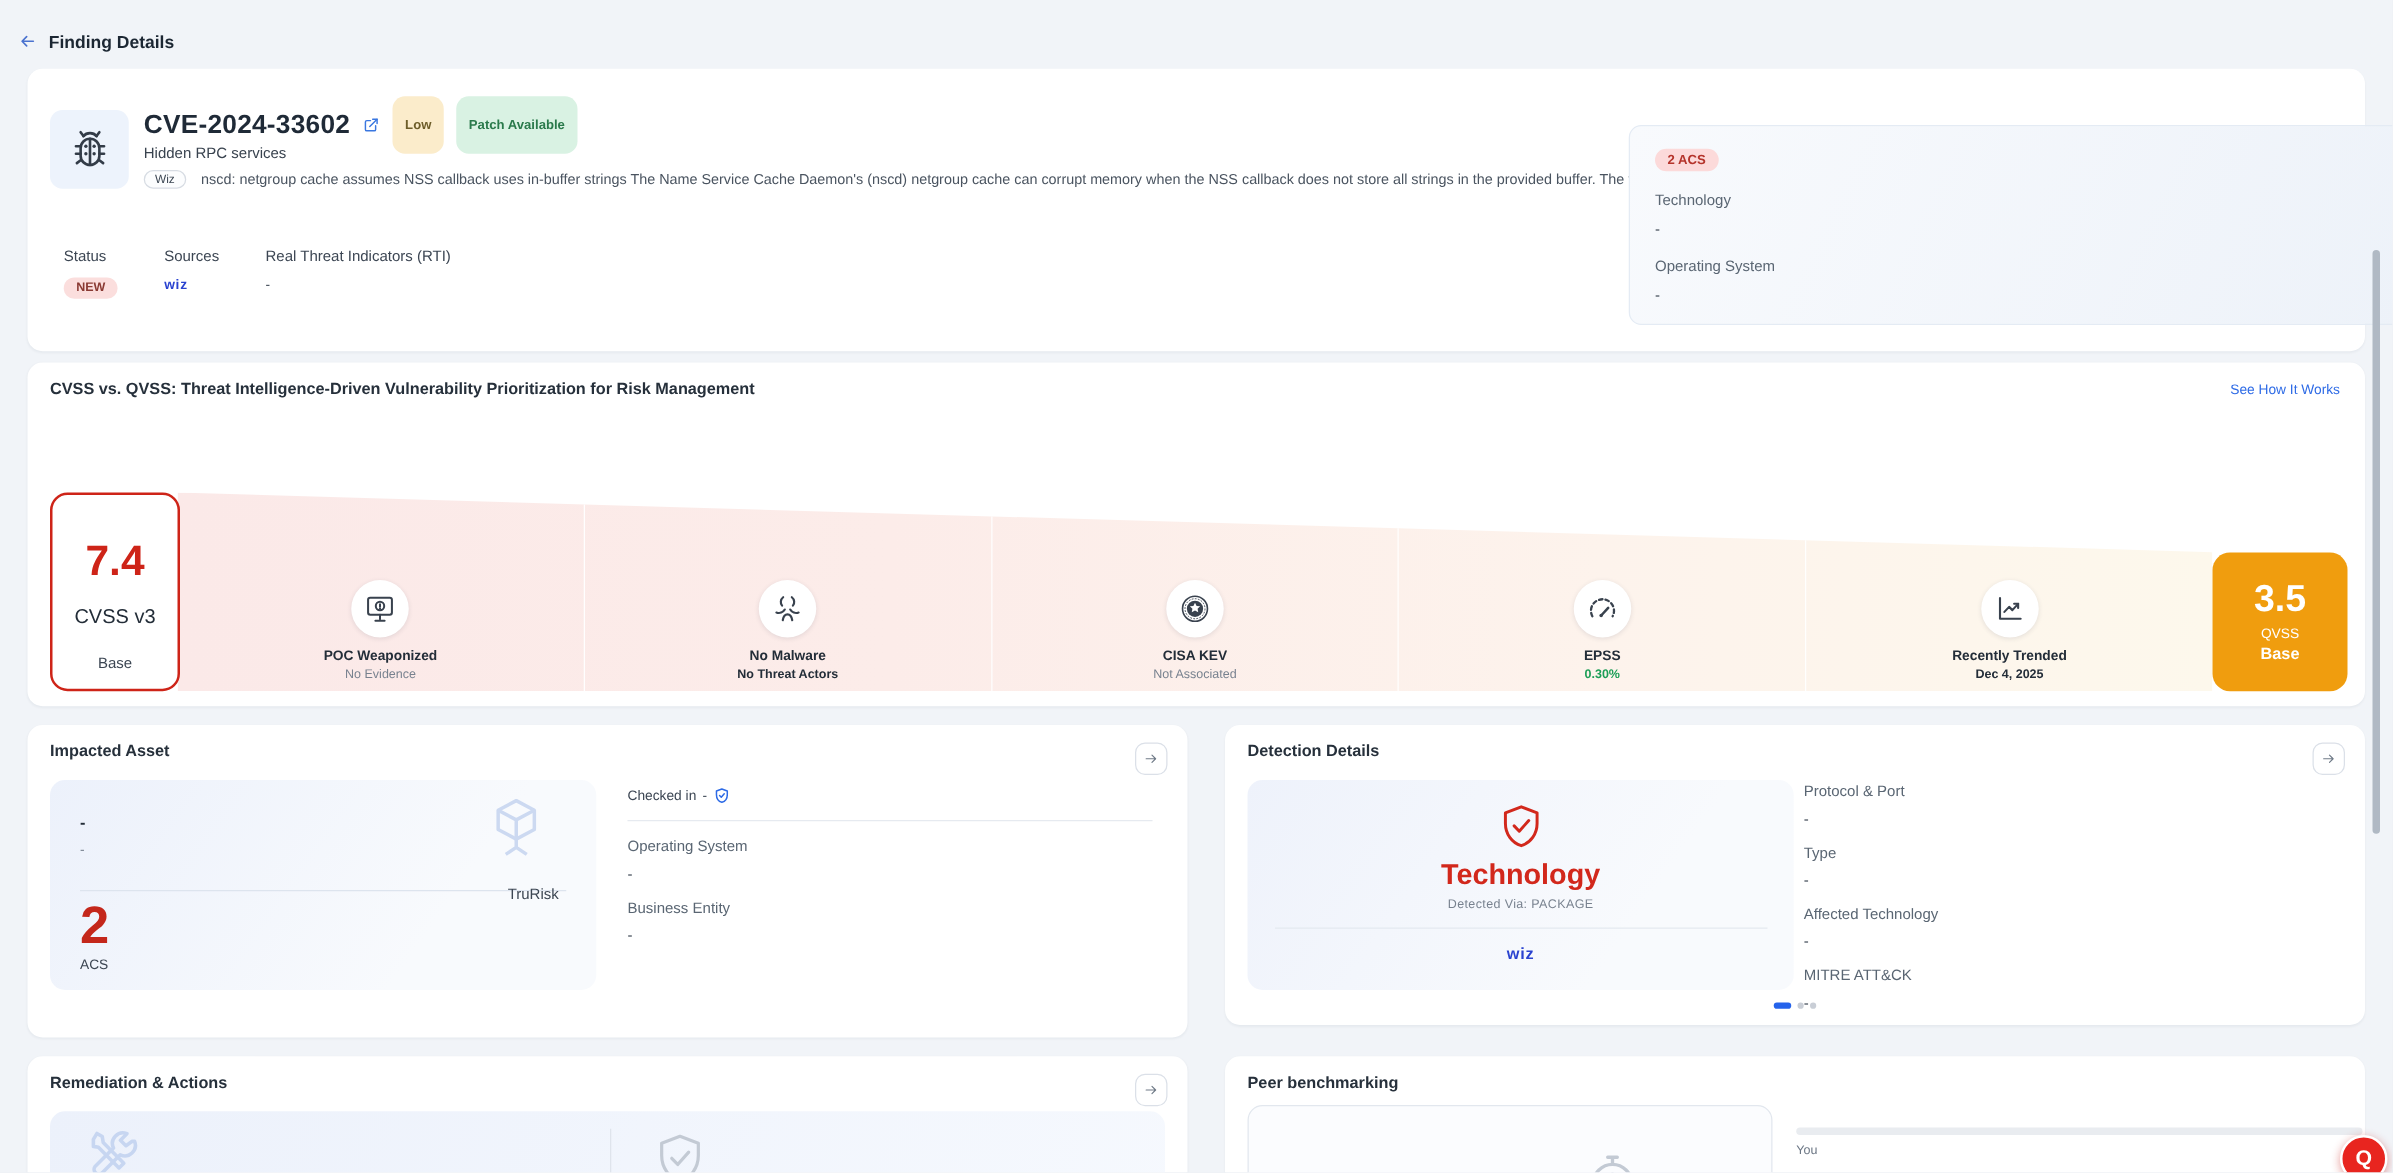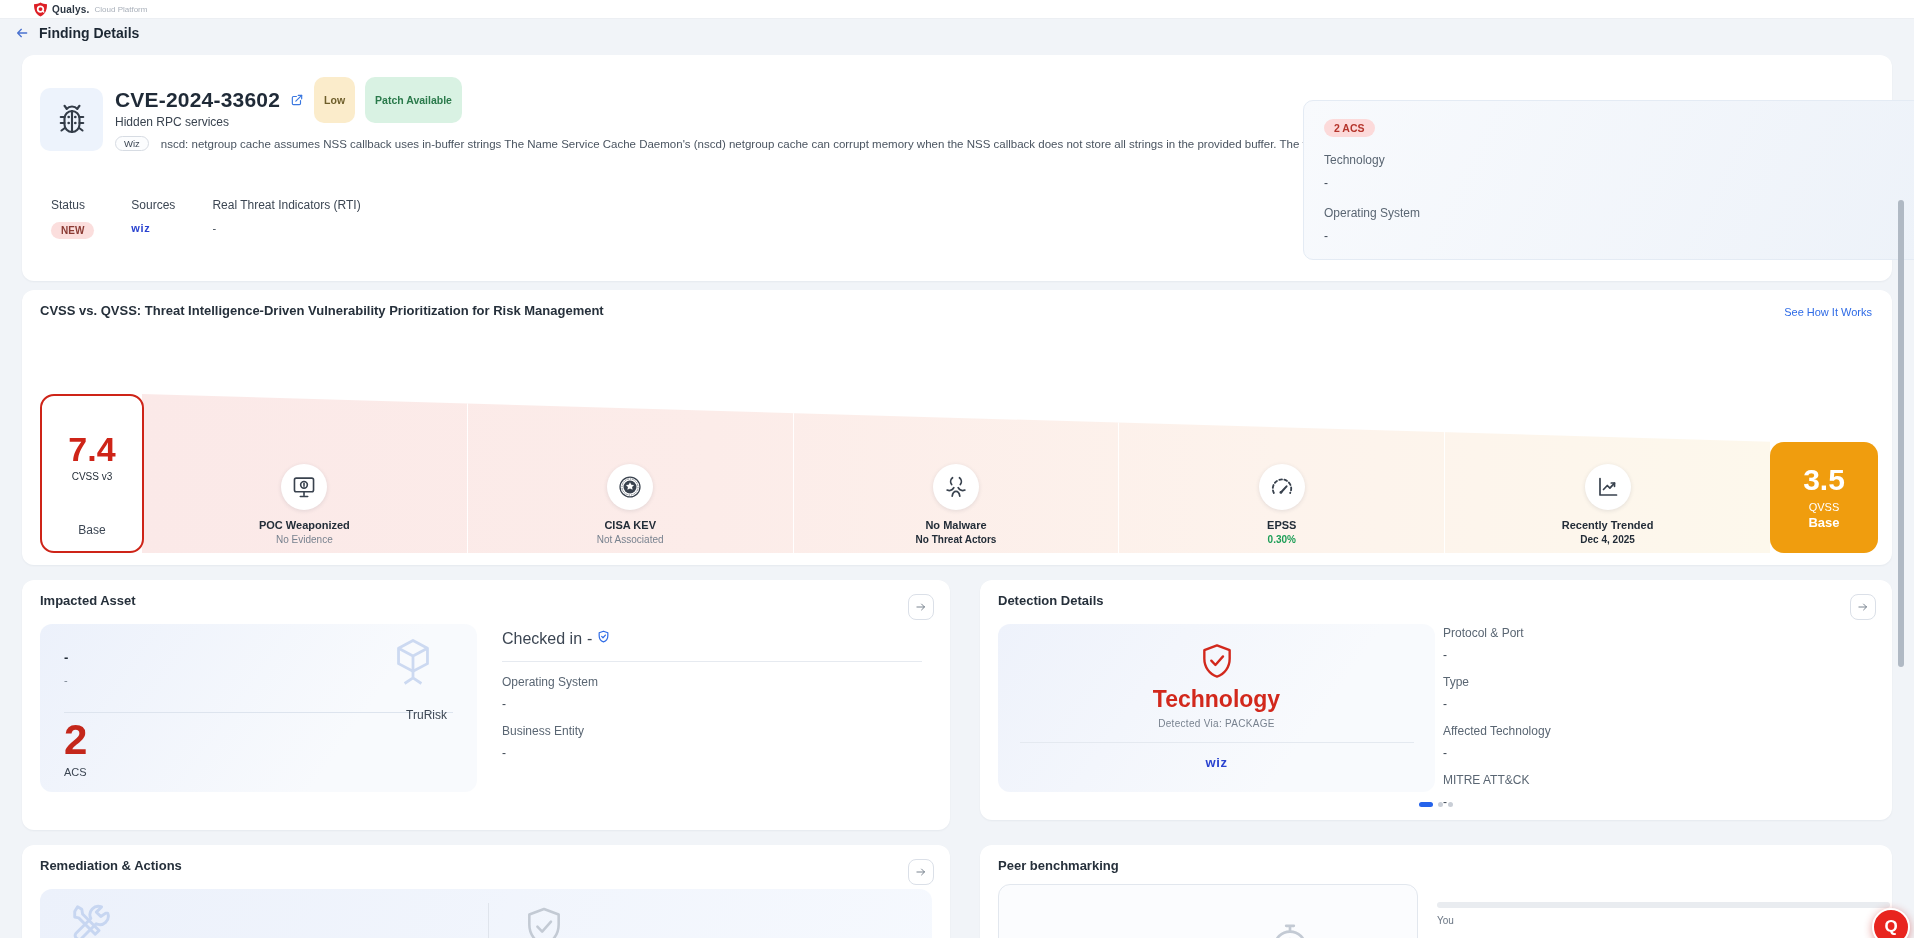--- a/index.html
+++ b/index.html
@@ -51,21 +51,21 @@
 .panel-value{font-size:12px;color:#3c4653;margin-top:9px}
 
 
 .section-title{position:absolute;left:18px;top:13px;font-size:13px;font-weight:600;color:#26303b}
 .how-link{position:absolute;right:20px;top:16px;font-size:11px;color:var(--link-blue,#2e6be6);cursor:pointer}
 .arrow-btn{position:absolute;top:14px;right:16px;width:26px;height:26px;border:1px solid #dbe0e8;border-radius:8px;display:flex;align-items:center;justify-content:center;color:#707b88;cursor:pointer;background:#fff}
 
 
 .cvss-box{position:absolute;left:18px;top:104px;width:104px;height:159px;background:#fff;border:2px solid var(--cvss-red,#ce2418);border-radius:14px;z-index:2;display:flex;flex-direction:column;align-items:center;padding-top:36px}
 .cvss-score{font-size:34px;font-weight:700;color:var(--cvss-red,#ce2418);line-height:1}
-.cvss-label{font-size:10px;color:#232d38;margin-top:5px}
+.cvss-label{font-size:16px;color:#232d38;margin-top:19px}
 .cvss-base{font-size:12px;color:#3c4653;margin-top:auto;margin-bottom:14px}
 .band{position:absolute;left:120px;top:104px;width:1628px;height:159px;display:flex;background:linear-gradient(90deg,#fbe9e8,#fcece9 35%,#fdf3ec 70%,#fdf8ec);clip-path:polygon(0 0,100% 30%,100% 100%,0 100%)}
 .cell{flex:1;display:flex;flex-direction:column;align-items:center;justify-content:flex-end;padding-bottom:8px}
 .cell+.cell{border-left:1px solid rgba(255,255,255,.95)}
 .icon-circle{width:46px;height:46px;border-radius:50%;background:#fff;box-shadow:0 1px 4px rgba(40,50,70,.12);display:flex;align-items:center;justify-content:center;color:#39424e;margin-bottom:9px}
 .cell-label{font-size:11px;font-weight:700;color:#232d38}
 .cell-sub{font-size:10px;color:#78828f;margin-top:3px}
 .cell-sub.green{color:var(--epss-green,#1d9e57);font-weight:700}
 .cell-sub.dark{color:#232d38;font-weight:700}
 .qvss-box{position:absolute;left:1748px;top:152px;width:108px;height:111px;background:var(--qvss-orange,#f09d0e);border-radius:14px;z-index:2;display:flex;flex-direction:column;align-items:center;justify-content:center;color:#fff}
@@ -76,21 +76,21 @@
 
 .inner-blue{position:absolute;left:18px;top:44px;width:437px;height:168px;border-radius:12px;background:linear-gradient(125deg,#ecf1fb 0%,#f8fafd 70%);overflow:hidden}
 .ia-dash1{position:absolute;left:24px;top:26px;font-size:13px;font-weight:700;color:#232d38}
 .ia-dash2{position:absolute;left:24px;top:50px;font-size:11px;color:#78828f}
 .cube{position:absolute;right:36px;top:10px;color:#ccd9f1}
 .ia-div{position:absolute;left:24px;top:88px;width:389px;height:1px;background:#dde4ee}
 .ia-2{position:absolute;left:24px;top:95px;font-size:42px;font-weight:700;color:#c4271b;line-height:1}
 .ia-acs{position:absolute;left:24px;top:142px;font-size:11px;color:#3c4653}
 .ia-trurisk{position:absolute;right:30px;top:84px;font-size:12px;color:#3c4653}
 .ia-right{position:absolute;left:480px;top:50px;width:420px}
-.ia-checked{display:flex;gap:5px;font-size:16px;color:#3c4653}
+.ia-checked{display:flex;align-items:center;gap:5px;font-size:11px;color:#3c4653}
 .ia-rdiv{margin-top:13px;height:1px;background:#e6eaf0;width:100%}
 .field-label{font-size:12px;color:#5a6673;margin-top:13px}
 .field-value{font-size:12px;color:#3c4653;margin-top:8px}
 
 
 .dd-inner{position:absolute;left:18px;top:44px;width:437px;height:168px;border-radius:12px;background:linear-gradient(125deg,#eef2fb 0%,#f8fafd 70%);display:flex;flex-direction:column;align-items:center}
 .dd-shield{margin-top:18px;color:#d2281c}
 .dd-status{font-size:23px;font-weight:600;color:#d2281c;margin-top:6px}
 .dd-via{font-size:10px;color:#78828f;margin-top:5px;letter-spacing:.3px}
 .dd-div{width:394px;height:1px;background:#e4e9f0;margin-top:13px}
@@ -115,28 +115,20 @@
 
 
 .qbtn{position:absolute;left:1872px;top:908px;width:38px;height:38px;border-radius:50%;background:var(--qualys-red,#e8251f);color:#fff;font-weight:700;font-size:17px;display:flex;align-items:center;justify-content:center;box-shadow:0 2px 8px rgba(200,30,25,.45);cursor:pointer;z-index:20;border:2px solid #fff}
 .scrollbar{position:absolute;left:1898px;top:200px;width:6px;height:467px;background:#b0b9c4;border-radius:3px;cursor:pointer}
 </style>
 </head>
 <body>
 
 <div class="root">
 
-  <div class="topbar">
-    <svg width="13" height="15" viewBox="0 0 24 26">
-      <path d="M12 0C8.6 2.3 4.8 3.1 0 3.1c0 10.3 2.4 17.6 12 22.9 9.6-5.3 12-12.6 12-22.9C19.2 3.1 15.4 2.3 12 0z" fill="#dd1f26"></path>
-      <path d="M12 5.5a6.8 6.8 0 100 13.6c1.6 0 3-.5 4.2-1.4l2 1.6 1.5-1.9-1.9-1.5A6.8 6.8 0 0012 5.5zm0 3.2a3.6 3.6 0 110 7.2 3.6 3.6 0 010-7.2z" fill="#fff"></path>
-    </svg>
-    <span class="brand">Qualys.</span>
-    <span class="brand-suffix">Cloud Platform</span>
-  </div>
 
   <div class="page-head">
     <svg class="back" width="16" height="16" viewBox="0 0 24 24" fill="none" stroke="currentColor" stroke-width="2" stroke-linecap="round" stroke-linejoin="round">
         <path d="M19 12H6M11 6.5L5.5 12l5.5 5.5"></path>
       </svg>
     <span class="page-title">Finding Details</span>
   </div>
 
   <section class="card card1">
     <div class="bug-box">
@@ -215,42 +207,42 @@
               <circle cx="12" cy="10" r="3.1"></circle>
               <path d="M12 8.6v1.9M12 11.9v.1"></path>
               <path d="M12 16.4v3.1M8.6 20.8h6.8"></path>
             </svg>
         </div>
         <span class="cell-label">POC Weaponized</span>
         <span class="cell-sub">No Evidence</span>
       </div>
       <div class="cell">
         <div class="icon-circle">
-          <svg width="26" height="26" viewBox="0 0 24 24">
-              <circle cx="12" cy="12" r="9.2" fill="none" stroke="currentColor" stroke-width="1.2"></circle>
-              <circle cx="12" cy="12" r="7.4" fill="none" stroke="currentColor" stroke-width=".7" stroke-dasharray="1.3 1"></circle>
-              <circle cx="12" cy="12" r="6" fill="currentColor"></circle>
-              <path d="M12 7.6l1.2 2.3 2.6.3-1.9 1.8.5 2.6-2.4-1.3-2.4 1.3.5-2.6-1.9-1.8 2.6-.3z" fill="#fff"></path>
-            </svg>
-        </div>
-        <span class="cell-label">CISA KEV</span>
-        <span class="cell-sub">Not Associated</span>
-      </div>
-      <div class="cell">
-        <div class="icon-circle">
           <svg width="26" height="26" viewBox="0 0 24 24" fill="none" stroke="currentColor" stroke-width="1.6" stroke-linecap="round">
               <path d="M8.8 3.5c-2 1.6-2.3 4.3-.8 6.2"></path>
               <path d="M15.2 3.5c2 1.6 2.3 4.3.8 6.2"></path>
               <path d="M3.8 14.8c2.4.9 5-.1 6.2-2.2"></path>
               <path d="M20.2 14.8c-2.4.9-5-.1-6.2-2.2"></path>
               <path d="M8.5 20.5c.4-2.6 1.9-4.4 3.5-4.4s3.1 1.8 3.5 4.4"></path>
             </svg>
         </div>
         <span class="cell-label">No Malware</span>
         <span class="cell-sub dark">No Threat Actors</span>
+      </div>
+      <div class="cell">
+        <div class="icon-circle">
+          <svg width="26" height="26" viewBox="0 0 24 24">
+              <circle cx="12" cy="12" r="9.2" fill="none" stroke="currentColor" stroke-width="1.2"></circle>
+              <circle cx="12" cy="12" r="7.4" fill="none" stroke="currentColor" stroke-width=".7" stroke-dasharray="1.3 1"></circle>
+              <circle cx="12" cy="12" r="6" fill="currentColor"></circle>
+              <path d="M12 7.6l1.2 2.3 2.6.3-1.9 1.8.5 2.6-2.4-1.3-2.4 1.3.5-2.6-1.9-1.8 2.6-.3z" fill="#fff"></path>
+            </svg>
+        </div>
+        <span class="cell-label">CISA KEV</span>
+        <span class="cell-sub">Not Associated</span>
       </div>
       <div class="cell">
         <div class="icon-circle">
           <svg width="26" height="26" viewBox="0 0 24 24" fill="none" stroke="currentColor" stroke-linecap="round">
               <path d="M4.5 17.5a8.5 8.5 0 1115 0" stroke-width="1.7" stroke-dasharray="2.6 2.3"></path>
               <path d="M11.2 16.8l5-5.4" stroke-width="1.9"></path>
               <circle cx="11" cy="17" r="1.3" fill="currentColor" stroke="none"></circle>
             </svg>
         </div>
         <span class="cell-label">EPSS</span>

